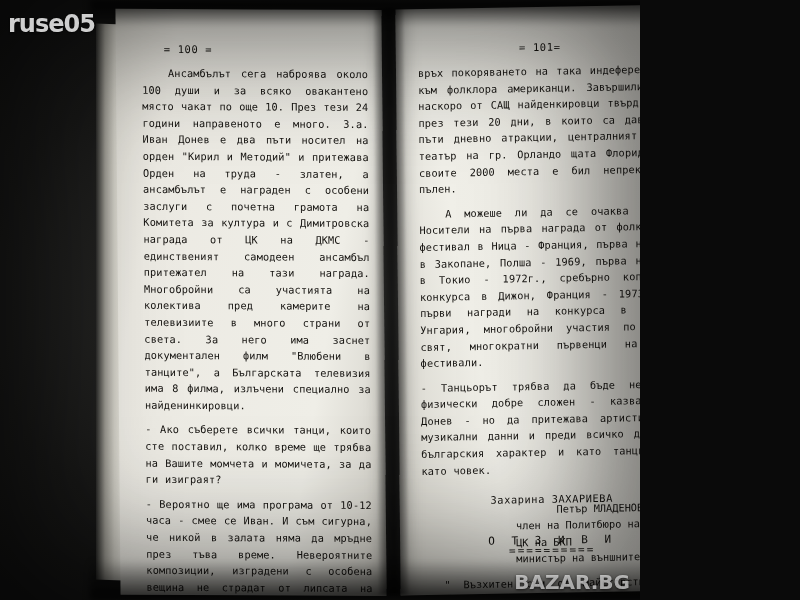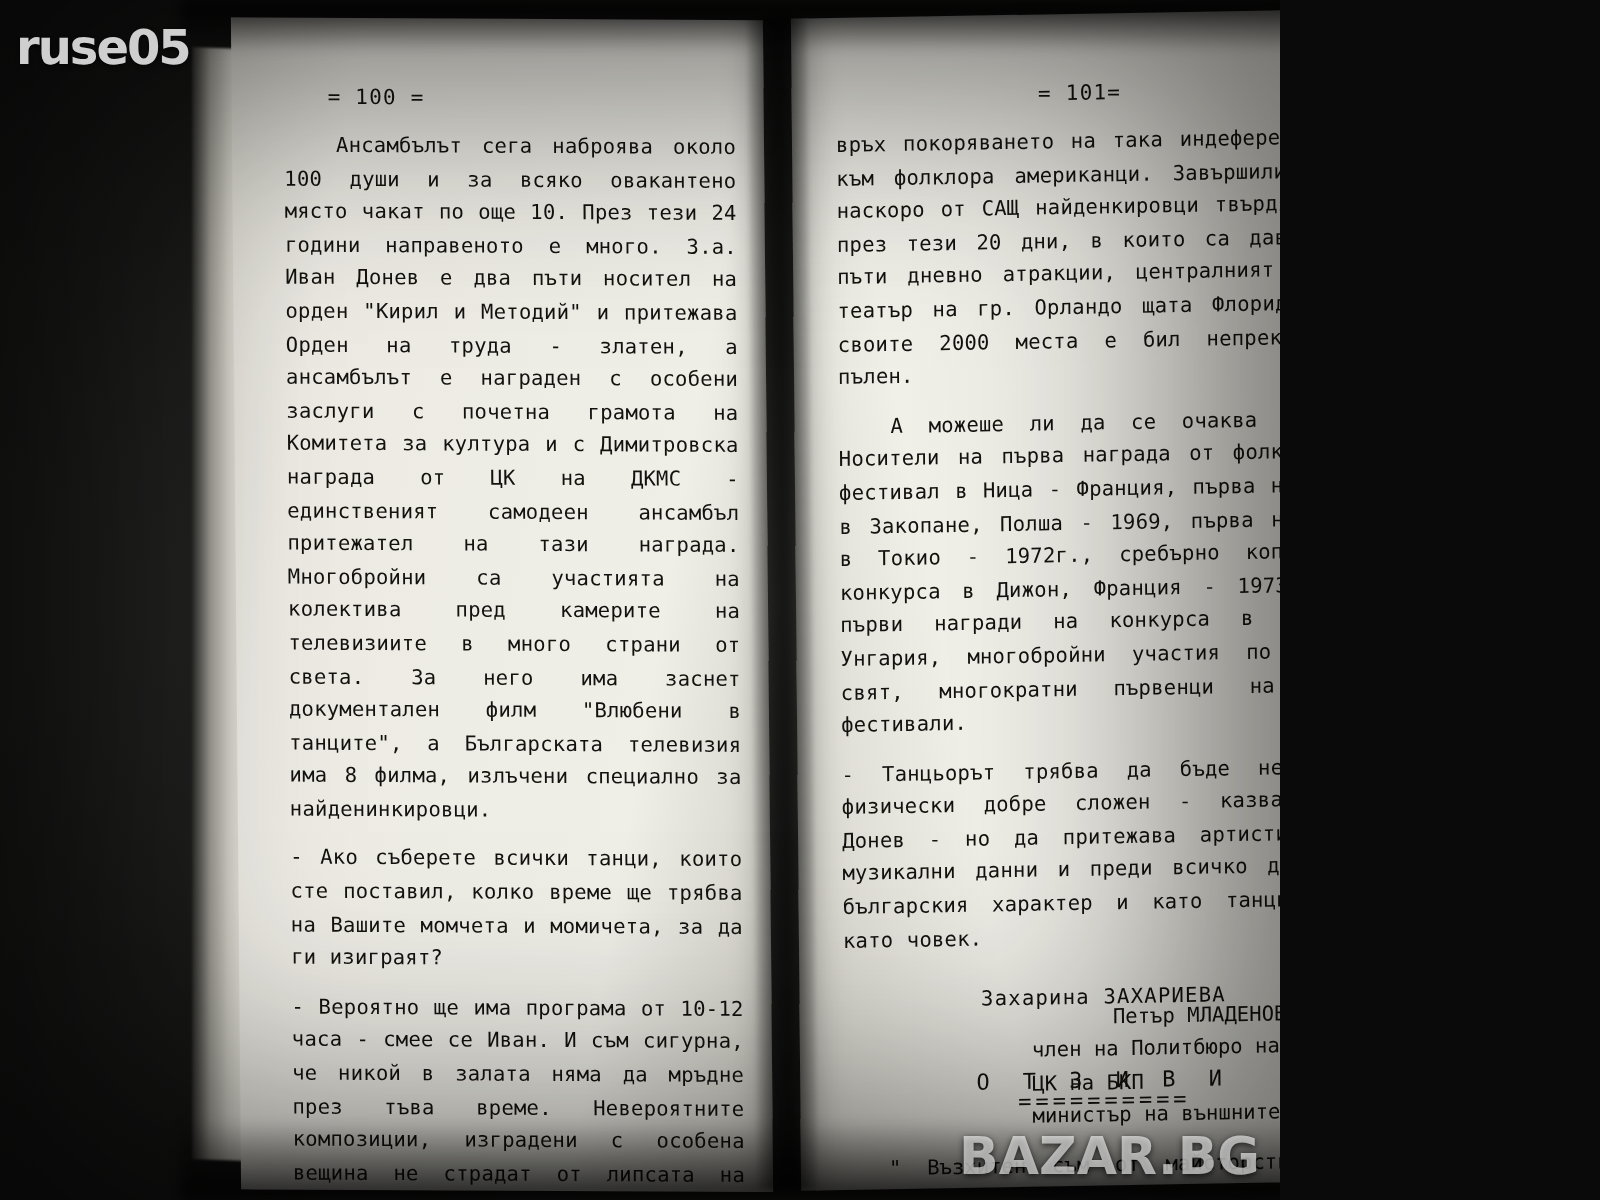--- a/index.html
+++ b/index.html
@@ -183,21 +183,21 @@
     font-weight: bold;
     color: #cfcfcf;
     letter-spacing: -1px;
     text-shadow: 0 1px 2px rgba(0,0,0,0.6);
   }
   .wm-bazar {
     position: absolute;
     right: 10px;
     bottom: 6px;
     font-family: "DejaVu Sans", sans-serif;
-    font-size: 26px;
+    font-size: 20px;
     font-weight: bold;
     color: rgba(255,255,255,0.62);
     letter-spacing: 0px;
     text-shadow: 0 1px 3px rgba(0,0,0,0.7);
   }
   .vignette {
     position: absolute;
     inset: 0;
     pointer-events: none;
     box-shadow: inset 0 0 120px 40px rgba(0,0,0,0.55);

